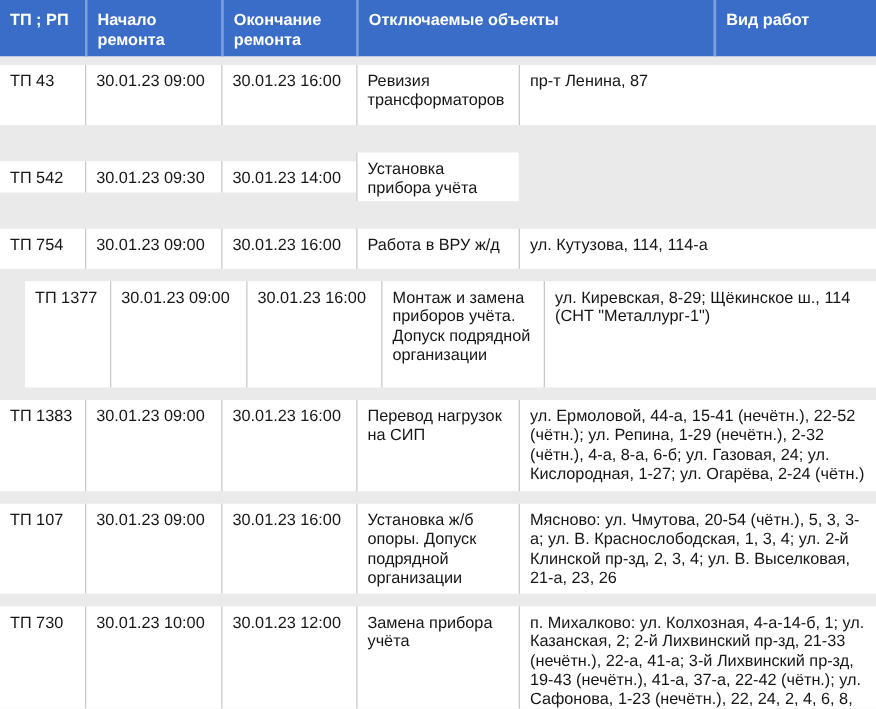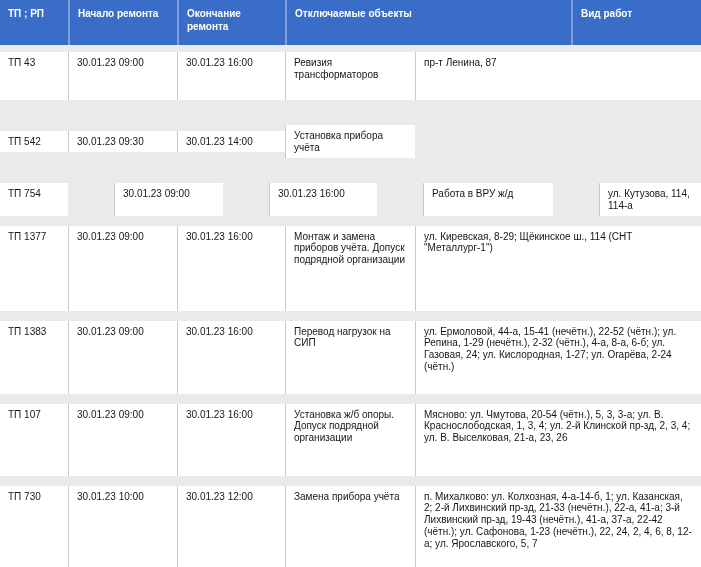--- a/index.html
+++ b/index.html
@@ -10,21 +10,21 @@
     --gap-bg:#eaeaea;
     --cell-border:#c9c9c9;
     --text:#161616;
   }
   *{box-sizing:border-box;margin:0;padding:0;}
   html,body{background:#ffffff;}
   .page{
     width:701px;height:567px;overflow:hidden;
     background:var(--gap-bg);
     font-family:"Liberation Sans","DejaVu Sans",sans-serif;
-    font-size:10px;color:var(--text);
+    font-size:13px;color:var(--text);
   }
   .row{display:flex;margin-bottom:10px;}
   .cell{
     padding:5px 8px 4px 8px;
     line-height:1.18;
     background:var(--row-bg);
     word-wrap:break-word;
   }
   .col-tp{flex:0 0 68px;}
   .col-start{flex:0 0 109px;}
@@ -39,22 +39,22 @@
     background:var(--header-bg);
     color:var(--header-text);
     font-weight:700;
     padding-top:8px;
     line-height:1.25;
   }
   .header-row .cell + .cell{border-left:2px solid var(--header-divider);}
   
   .page > .row:nth-child(2){min-height:48px;}
   .page > .row:nth-child(3){min-height:63px;align-items:center;}
-  .page > .row:nth-child(4){min-height:32px;gap:46px;}
-  .page > .row:nth-child(5){min-height:85px;}
+  .page > .row:nth-child(4){min-height:32px;}
+  .page > .row:nth-child(5){min-height:85px;padding-left:20px;}
   .page > .row:nth-child(6){min-height:73px;border-radius:8px;}
   .page > .row:nth-child(7){min-height:72px;}
   .page > .row:nth-child(8){min-height:110px;margin-bottom:0;}
 </style>
 </head>
 <body>
 
 <div class="page">
 
   <div class="row header-row">

